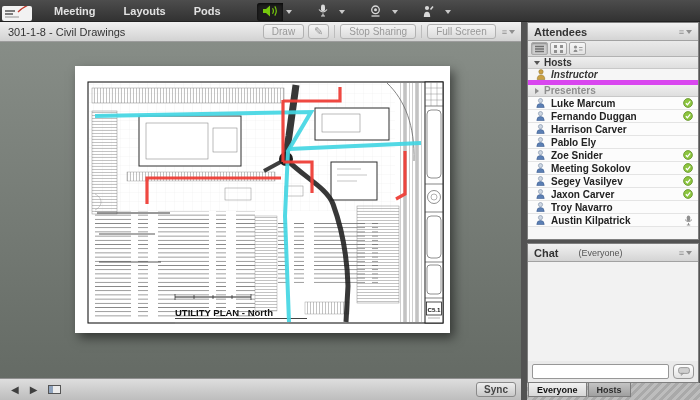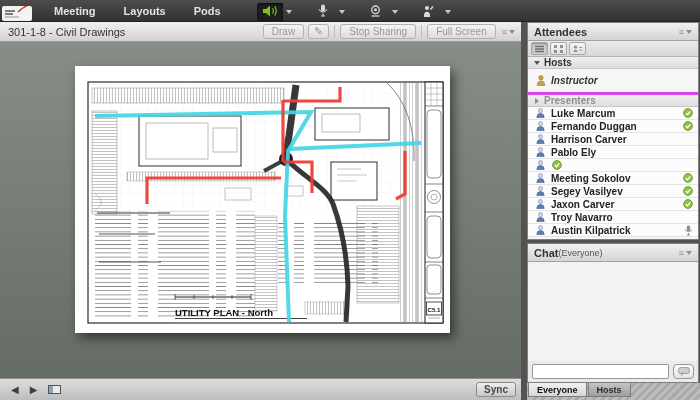--- a/index.html
+++ b/index.html
@@ -101,21 +101,21 @@
     border:1px solid #7f7f7f; z-index:10;
   }
   .attendees { top:22px; height:218px; }
   .chat { top:243px; height:140px; background:#f2f2f2; }
   .pod-header {
     height:18px; background:linear-gradient(#f1f1f1,#d4d4d4);
     border-bottom:1px solid #a2a2a2;
     display:flex; align-items:center;
   }
   .pod-title { margin-left:6px; font-size:11px; font-weight:bold; color:#333; }
-  .pod-scope { margin-left:0; font-size:9px; color:#555; }
+  .pod-scope { margin-left:20px; font-size:9px; color:#555; }
   .pod-header .pod-menu { margin-left:auto; }
 
   .att-toolbar {
     height:16px; background:linear-gradient(#eaeaea,#d8d8d8);
     border-bottom:1px solid #b2b2b2;
     display:flex; align-items:center; padding-left:3px; gap:2px;
   }
   .tb-btn {
     width:17px; height:13px; border:1px solid #a8a8a8; border-radius:2px;
     background:linear-gradient(#f6f6f6,#e2e2e2);
@@ -127,22 +127,22 @@
     height:12px; background:linear-gradient(#efefef,#dedede);
     border-bottom:1px solid #c8c8c8;
     display:flex; align-items:center;
     font-size:10px; font-weight:bold; color:#333;
   }
   .section-bar.dim span { color:#8f8f8f; }
   .tri-down { width:0; height:0; margin:0 4px 0 6px; border-left:3.5px solid transparent; border-right:3.5px solid transparent; border-top:4px solid #555; }
   .tri-right { width:0; height:0; margin:0 5px 0 7px; border-top:3.5px solid transparent; border-bottom:3.5px solid transparent; border-left:4px solid #8f8f8f; }
 
   .instructor-row {
-    height:26px; display:flex; align-items:center;
-    background:#f6f6f6; border-bottom:3px solid #d946ef;
+    height:16px; display:flex; align-items:center;
+    background:#f6f6f6; border-bottom:5px solid #d946ef;
     font-size:10px; font-weight:bold; font-style:italic; color:#333;
   }
   .instructor-row svg { margin:0 5px 0 8px; }
 
   .p-list { background:#fcfcfc; }
   .p-row {
     height:13px; display:flex; align-items:center;
     border-bottom:1px solid #e4e4e4; background:#fcfcfc;
     font-size:10px; font-weight:bold; color:#222;
   }
@@ -480,20 +480,21 @@
           
           
         </span>
       </div>
 
       <div class="p-row">
         <svg class="p-icon" width="9" height="10" viewBox="0 0 9 10">
           <circle cx="4.5" cy="2.6" r="2.1" fill="#cdd6e2" stroke="#7a8ca3" stroke-width="0.6"></circle>
           <path d="M0.8 9.5q0-4 3.7-4t3.7 4z" fill="#5b7fb4" stroke="#3f5f92" stroke-width="0.6"></path>
         </svg>
+        <span class="p-name">Zoe Snider</span>
         <span class="badge agree">
           <svg class="ic-agree" width="10" height="10" viewBox="0 0 10 10">
             <circle cx="5" cy="5" r="4.4" fill="#8dc63f" stroke="#5f8f25" stroke-width="0.8"></circle>
             <path d="M2.9 5.2 4.4 6.8 7.2 3.4" fill="none" stroke="#fff" stroke-width="1.3"></path>
           </svg>
 
         </span>
       </div>
 
       <div class="p-row">

